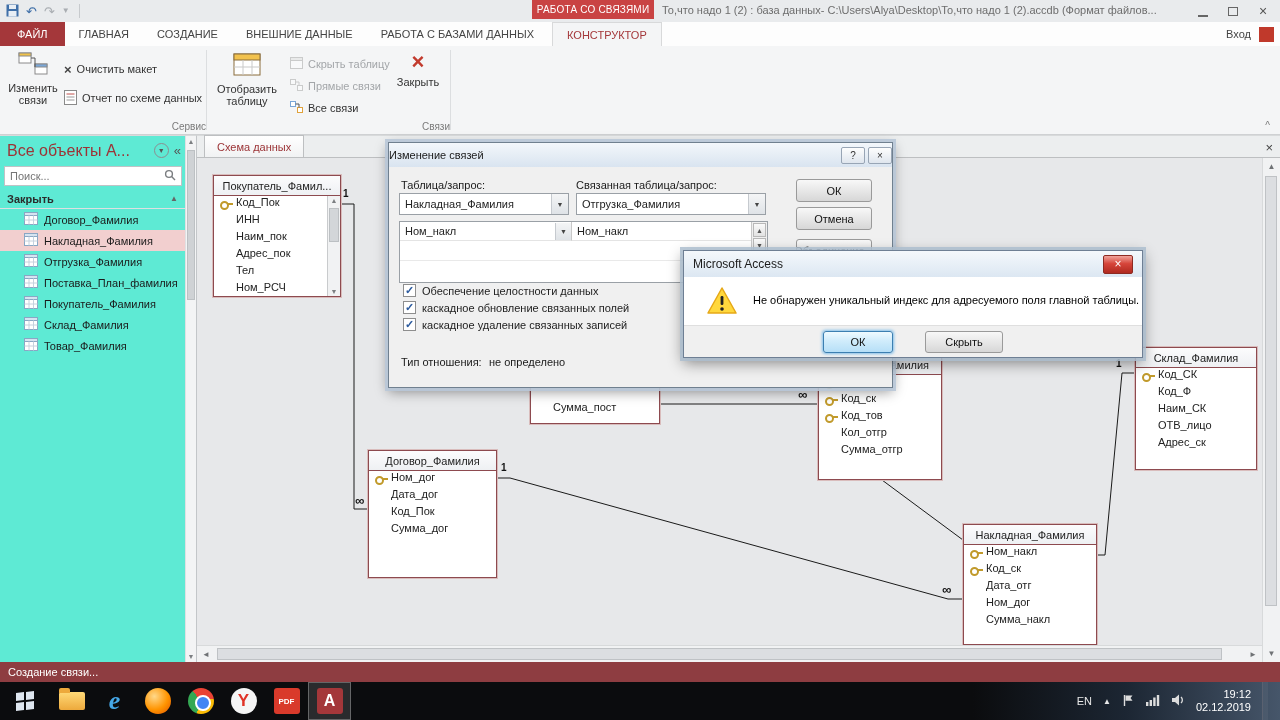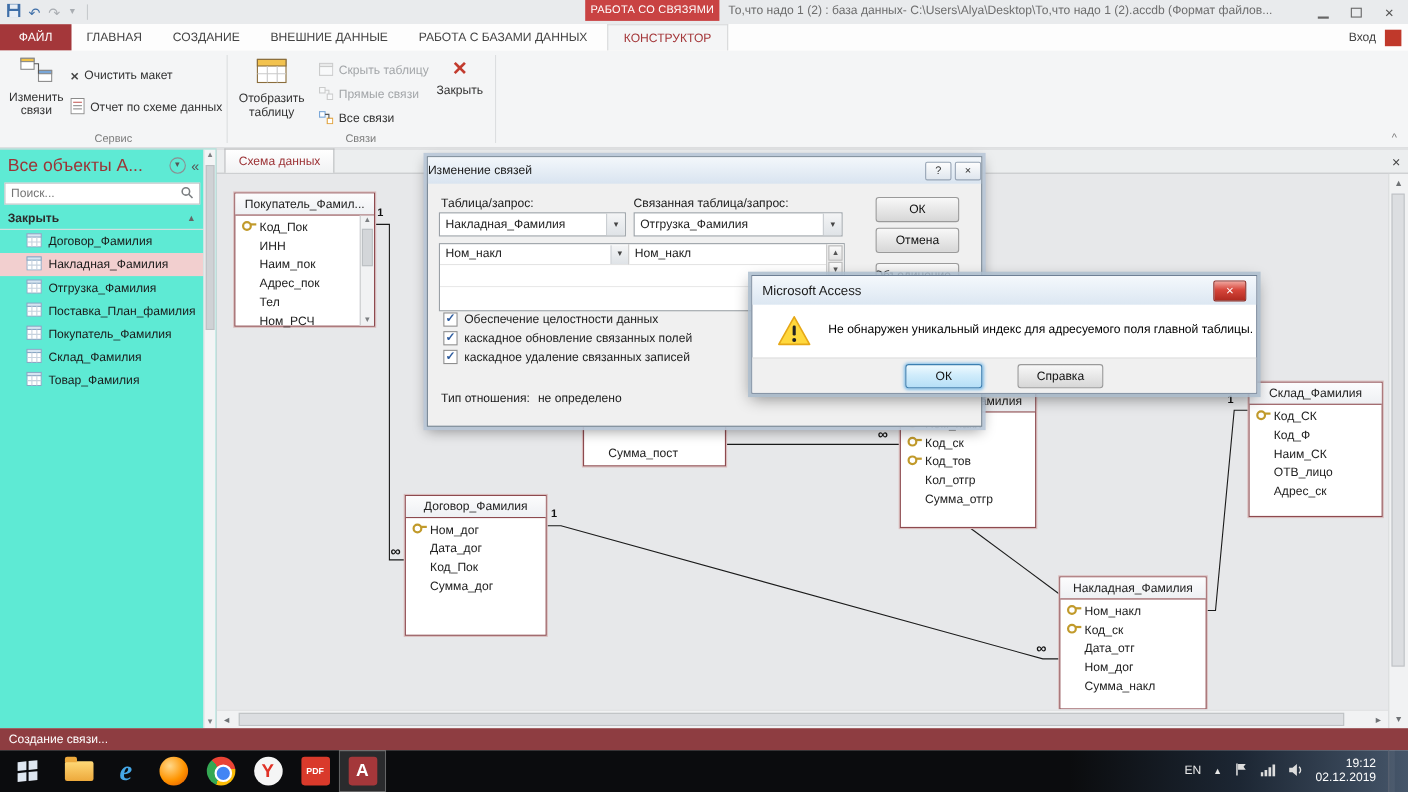--- a/index.html
+++ b/index.html
@@ -25,21 +25,21 @@
   .tab{padding:0 14px;display:flex;align-items:center;font-size:11px;color:#444;white-space:nowrap}
   .tab.file{background:#a4373a;color:#fff;padding:0 17px}
   .tab.active{margin-left:4px;background:#f4f5f6;border:1px solid #d8d9da;border-bottom:none;color:#a4373a}
   .tabs-right{margin-left:auto;display:flex;align-items:center;gap:8px;padding-right:6px}
   .signin{color:#444}
   .acct-badge{width:15px;height:15px;background:#c0392b}
 
   
   .ribbon{position:absolute;left:0;top:46px;width:1280px;height:89px;background:#f4f5f6;border-bottom:1px solid #cfd1d3}
   .rdiv{position:absolute;top:4px;bottom:4px;width:1px;background:#dcdee0}
-  .glabel{position:absolute;bottom:2px;font-size:10px;color:#7a7a7a;text-align:center}
+  .glabel{position:absolute;bottom:2px;font-size:10px;color:#7a7a7a;text-align:right}
   .bigbtn{position:absolute;display:flex;flex-direction:column;align-items:center;gap:3px;text-align:center;color:#333;line-height:12px}
   .smbtn{position:absolute;display:flex;align-items:center;gap:5px;height:20px;color:#333;white-space:nowrap}
   .smbtn.dis{color:#a3a6a9}
   .xsmall{font-size:13px;font-weight:bold;color:#444}
   .bigx{font-size:22px;font-weight:bold;color:#c23b2e;line-height:22px}
   .rib-collapse{position:absolute;right:10px;bottom:3px;color:#777;font-size:10px}
 
   
   .nav{position:absolute;left:0;top:135px;width:197px;height:527px;background:#5eead4;border-right:1px solid #c3c6c9;border-top:1px solid #d8dadb}
   .nav-title{height:29px;display:flex;align-items:center;padding:0 7px;font-size:16px;color:#9c3336;white-space:nowrap}
@@ -62,21 +62,21 @@
   .doc-close{margin-left:auto;margin-right:7px;margin-bottom:3px;color:#444;font-size:13px;line-height:1}
 
   
   .canvas{position:absolute;left:197px;top:158px;width:1065px;height:487px;background:#e7e8ea;overflow:hidden}
   .rel-lines{position:absolute;left:0;top:0}
   .card1{position:absolute;font-size:10px;font-weight:bold;color:#111}
   .cardm{position:absolute;font-size:13px;font-weight:bold;color:#111;line-height:10px}
 
   .tbox{position:absolute;background:#fff;border:1px solid #8d4a4f;box-shadow:0 0 0 1px #d9bcbc}
   .tbox-h{height:20px;display:flex;align-items:center;justify-content:center;border-bottom:1px solid #8d4a4f;background:linear-gradient(#fcfcfd,#eef0f3);color:#222;overflow:hidden;white-space:nowrap;padding:0 4px}
-  .frow{height:17px;display:flex;align-items:flex-end;padding-left:22px;position:relative;white-space:nowrap;overflow:hidden}
+  .frow{height:17px;display:flex;align-items:flex-start;padding-left:22px;position:relative;white-space:nowrap;overflow:hidden}
   .keyic{position:absolute;left:6px;top:3px;width:13px;height:11px}
   .keyic::before{content:"";position:absolute;left:0;top:2px;width:5px;height:5px;border:2px solid #c19a2b;border-radius:50%}
   .keyic::after{content:"";position:absolute;left:8px;top:4px;width:5px;height:2px;background:#c19a2b;box-shadow:2px 2px 0 -1px #c19a2b}
   .tbox-sb{position:absolute;right:0;top:20px;bottom:0;width:13px;background:#f1f2f3;border-left:1px solid #c9cbcd}
   .tbox-sb .thumb{position:absolute;left:1px;right:1px;top:12px;height:34px;background:#d3d6d9;border:1px solid #bcc0c3}
 
   
   .hsb{position:absolute;left:197px;top:645px;width:1065px;height:17px;background:#f1f2f3;border-top:1px solid #d8dadb}
   .hsb .thumb{position:absolute;top:2px;height:12px;left:20px;width:1005px;background:#dcdee1;border:1px solid #bfc2c5}
   .hsb .arr{position:absolute;top:4px;font-size:8px;color:#6f7275}
@@ -575,21 +575,21 @@
         <svg width="32" height="30" viewBox="0 0 32 30">
             <path d="M16 2 L30 27 L2 27 Z" fill="#ffd83d" stroke="#e6a817" stroke-width="1.5" stroke-linejoin="round"></path>
             <rect x="14.6" y="10" width="2.8" height="9" rx="1.2" fill="#222"></rect>
             <circle cx="16" cy="23" r="1.8" fill="#222"></circle>
           </svg>
       </span>
       <span class="msg-text">Не обнаружен уникальный индекс для адресуемого поля главной таблицы.</span>
     </div>
     <div class="msg-btns">
       <div class="mbtn focused" style="width:70px">ОК</div>
-      <div class="mbtn" style="width:78px">Справка</div>
+      <div class="mbtn" style="width:78px">Скрыть</div>
     </div>
   </div>
 
   <div class="status">
     <span>Создание связи...</span>
   </div>
 
   <div class="taskbar">
     <div class="start">
       <span class="winlogo">

